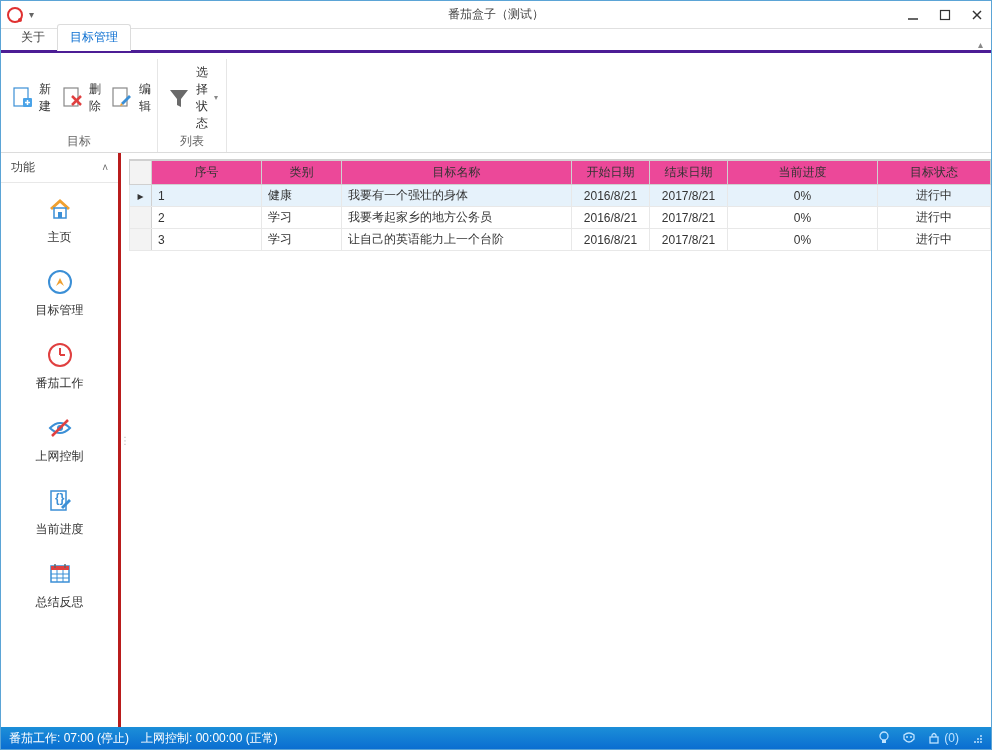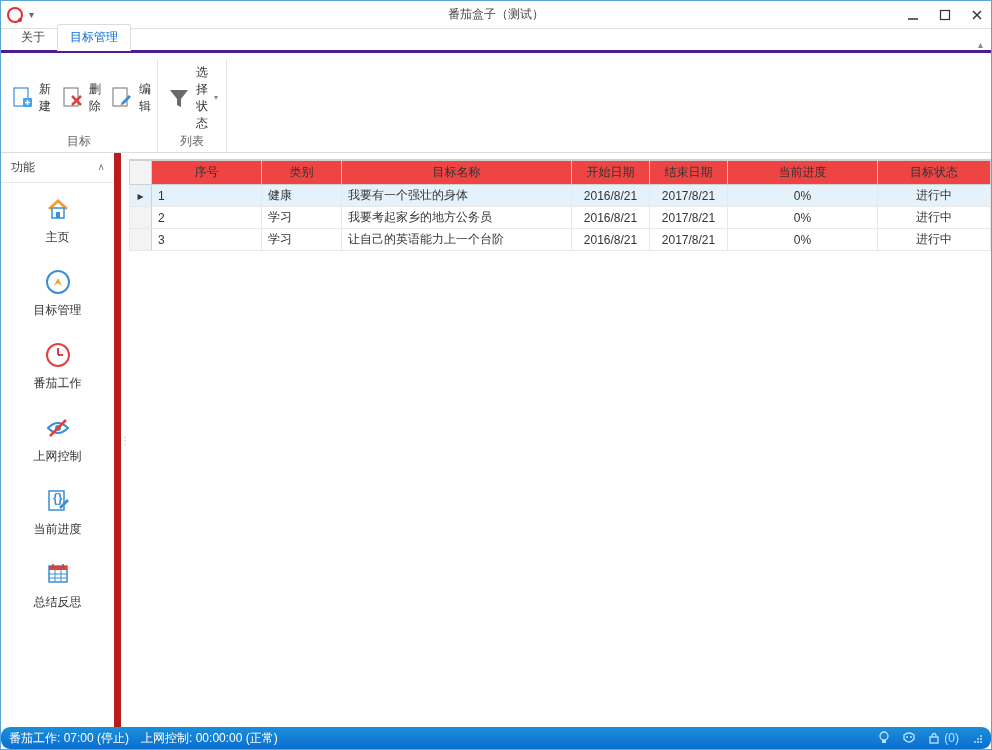--- a/index.html
+++ b/index.html
@@ -21,40 +21,40 @@
 .ribbon { height: 100px; background: #fff; border-bottom: 1px solid #dcdcdc; display: flex; padding-top: 6px; }
 .ribbon .group { display: flex; flex-direction: column; align-items: center; border-right: 1px solid #e6e6e6; padding: 0 8px 2px; }
 .ribbon .group .items { display: flex; gap: 10px; flex: 1; }
 .ribbon .group .glabel { font-size: 12px; color: #666; }
 .ribbon .rbtn { display: flex; align-items: center; gap: 4px; width: 40px; cursor: pointer; padding-top: 4px; }
 .ribbon .rbtn .ricon { width: 28px; height: 28px; display: flex; align-items: center; justify-content: center; }
 .ribbon .rbtn .rlabel { font-size: 12px; color: #333; }
 .ribbon .rbtn .drop { font-size: 8px; color: #888; margin-top: -2px; }
 
 .workarea { flex: 1; display: flex; min-height: 0; }
-.navpanel { width: 120px; border-right: 7px solid #b91c1c; display: flex; flex-direction: column; background: #fff; }
+.navpanel { width: 120px; border-right: 3px solid #b91c1c; display: flex; flex-direction: column; background: #fff; }
 .navpanel .navhdr { height: 30px; display: flex; align-items: center; padding: 0 10px; color: #444; border-bottom: 1px solid #e8e8e8; }
 .navpanel .navhdr .chev { margin-left: auto; font-size: 10px; color: #666; }
 .navpanel .navitem { display: flex; flex-direction: column; align-items: center; gap: 6px; padding: 12px 0 10px; cursor: pointer; }
 .navpanel .navitem .nicon { width: 28px; height: 28px; display: flex; align-items: center; justify-content: center; }
 .navpanel .navitem .nlabel { font-size: 12px; color: #333; }
 
 .gripbar { width: 8px; display: flex; align-items: center; justify-content: center; color: #bbb; cursor: col-resize; font-size: 10px; }
 
 .content { flex: 1; background: #fff; display: flex; flex-direction: column; padding-top: 6px; }
 .gridwrap { flex: 1; border-top: 1px solid #d0d0d0; }
 table.grid { width: 100%; border-collapse: collapse; }
-table.grid th { background: #ef4444; border: 1px solid #d0d0d0; padding: 3px 6px; font-weight: normal; color: #333; text-align: center; font-size: 12px; }
+table.grid th { background: #ec4899; border: 1px solid #d0d0d0; padding: 3px 6px; font-weight: normal; color: #333; text-align: center; font-size: 12px; }
 table.grid td { border: 1px solid #e8e8e8; padding: 2px 6px; color: #333; font-size: 12px; background: #fff; }
 table.grid tr.selected td { background: #e6f2fb; }
 table.grid td.rowhdr { background: #f3f3f3; width: 22px; text-align: center; border-right: 1px solid #d0d0d0; }
 table.grid th.rowhdr { width: 22px; background: #f3f3f3; }
 table.grid td.center { text-align: center; }
 
-.statusbar { height: 22px; background: linear-gradient(#1c8fd8,#0a6ed1); color: #fff; display: flex; align-items: center; padding: 0 8px; font-size: 12px; border-radius: 9px; }
+.statusbar { height: 22px; background: linear-gradient(#1c8fd8,#0a6ed1); color: #fff; display: flex; align-items: center; padding: 0 8px; font-size: 12px; }
 .statusbar .spacer { flex: 1; }
 .statusbar .sicon { margin: 0 6px; color: #bfe3ff; display: flex; align-items: center; gap: 4px; }
 
 svg { display: block; }
 </style>
 </head>
 <body>
 
 <div class="titlebar">
   <div class="appicon"></div>

